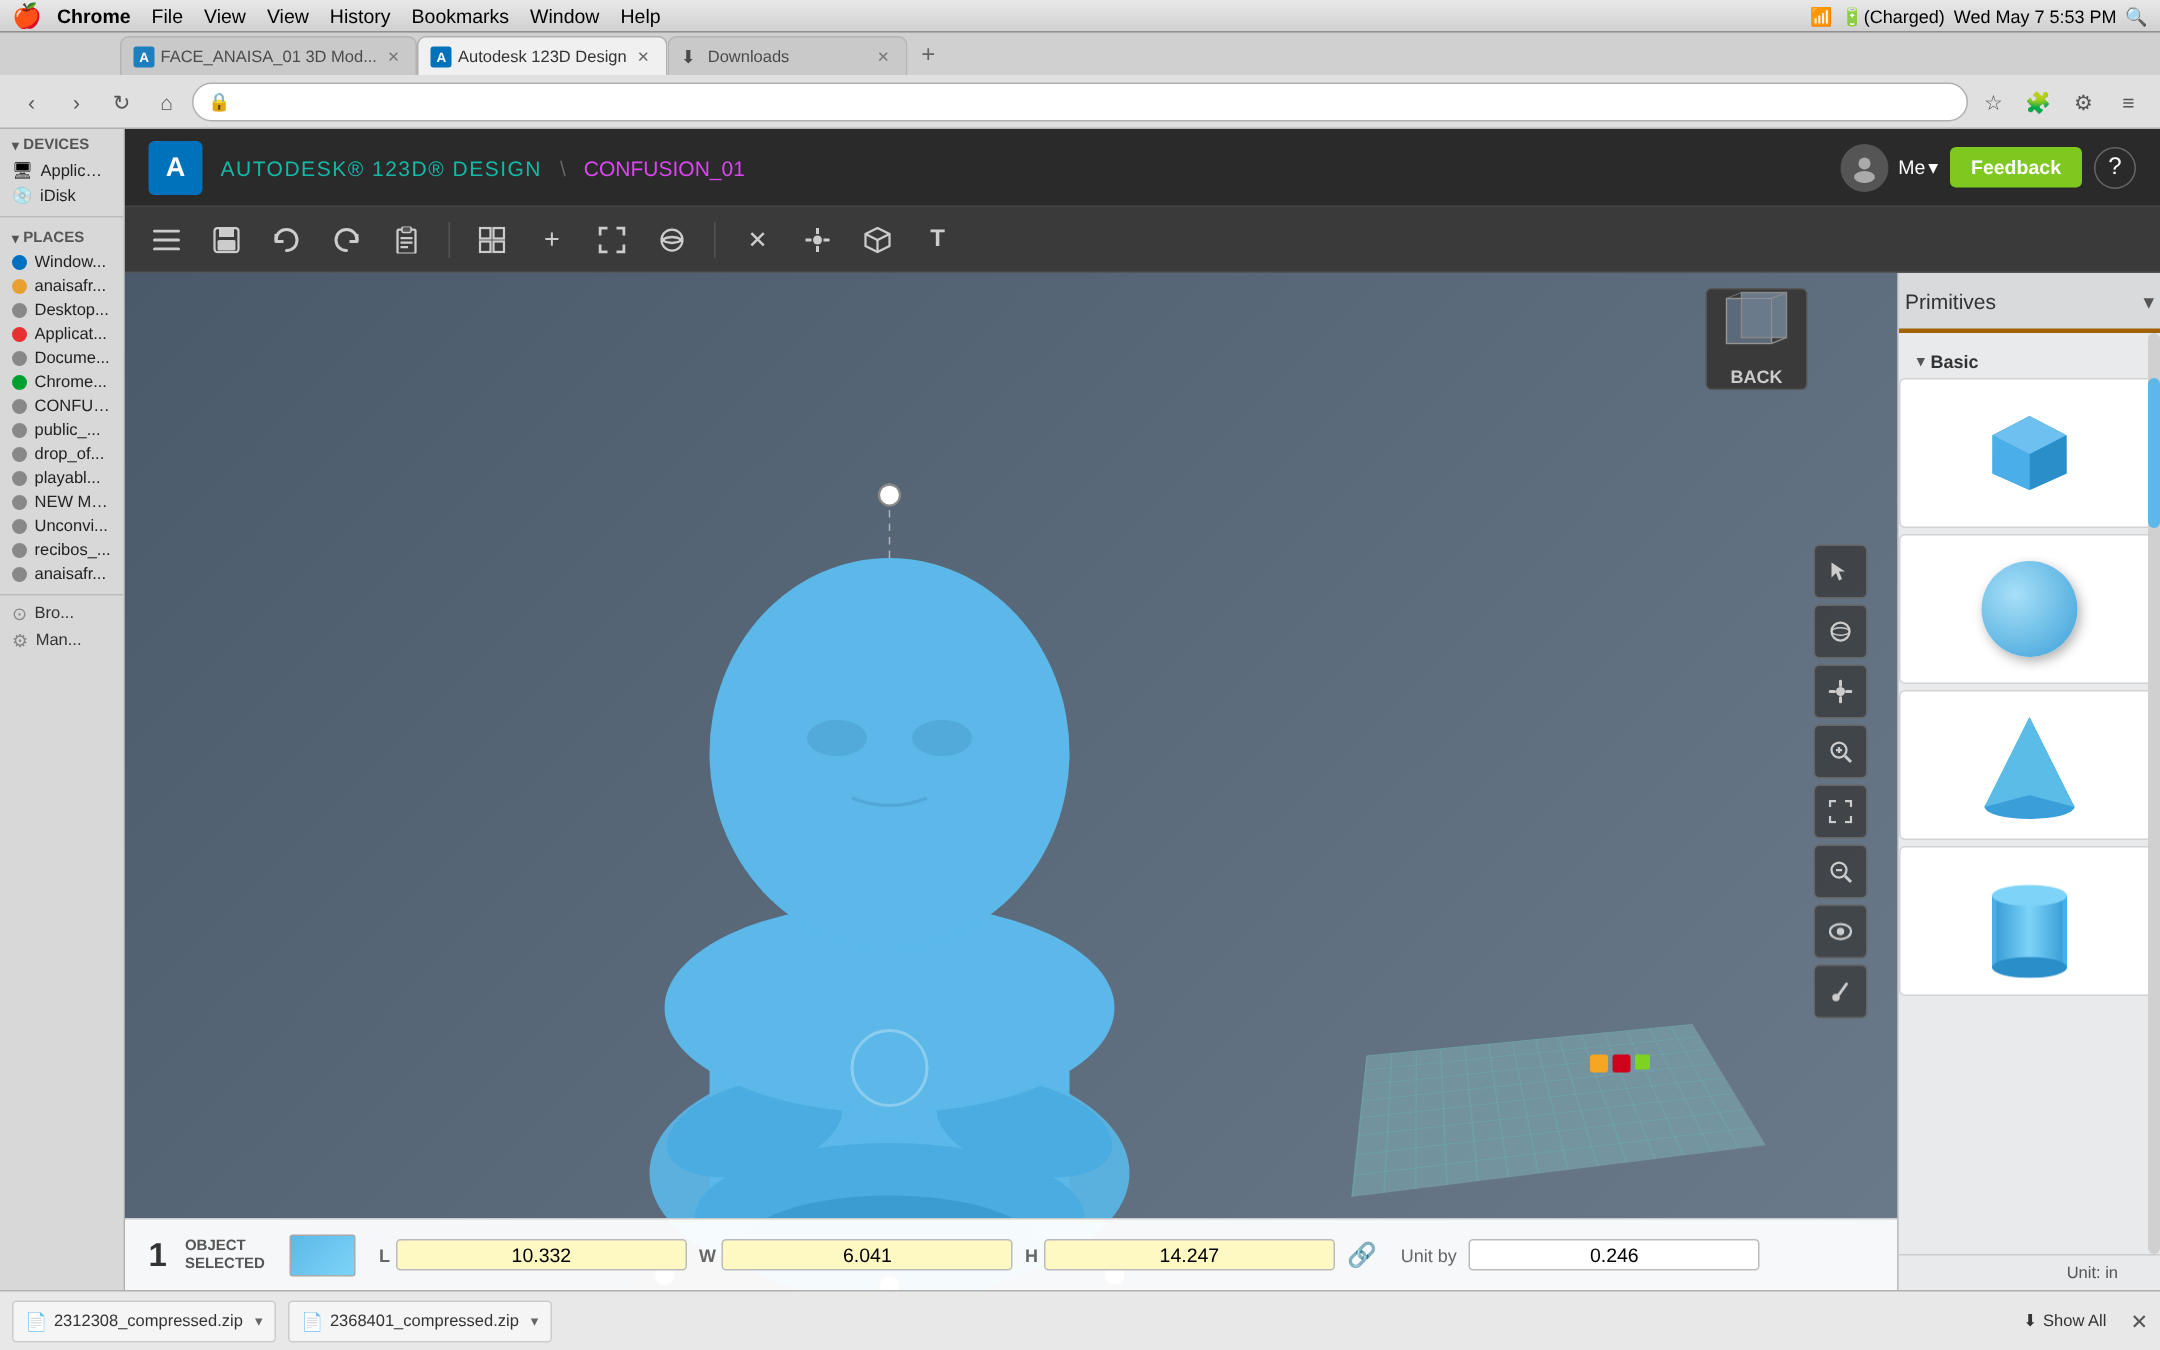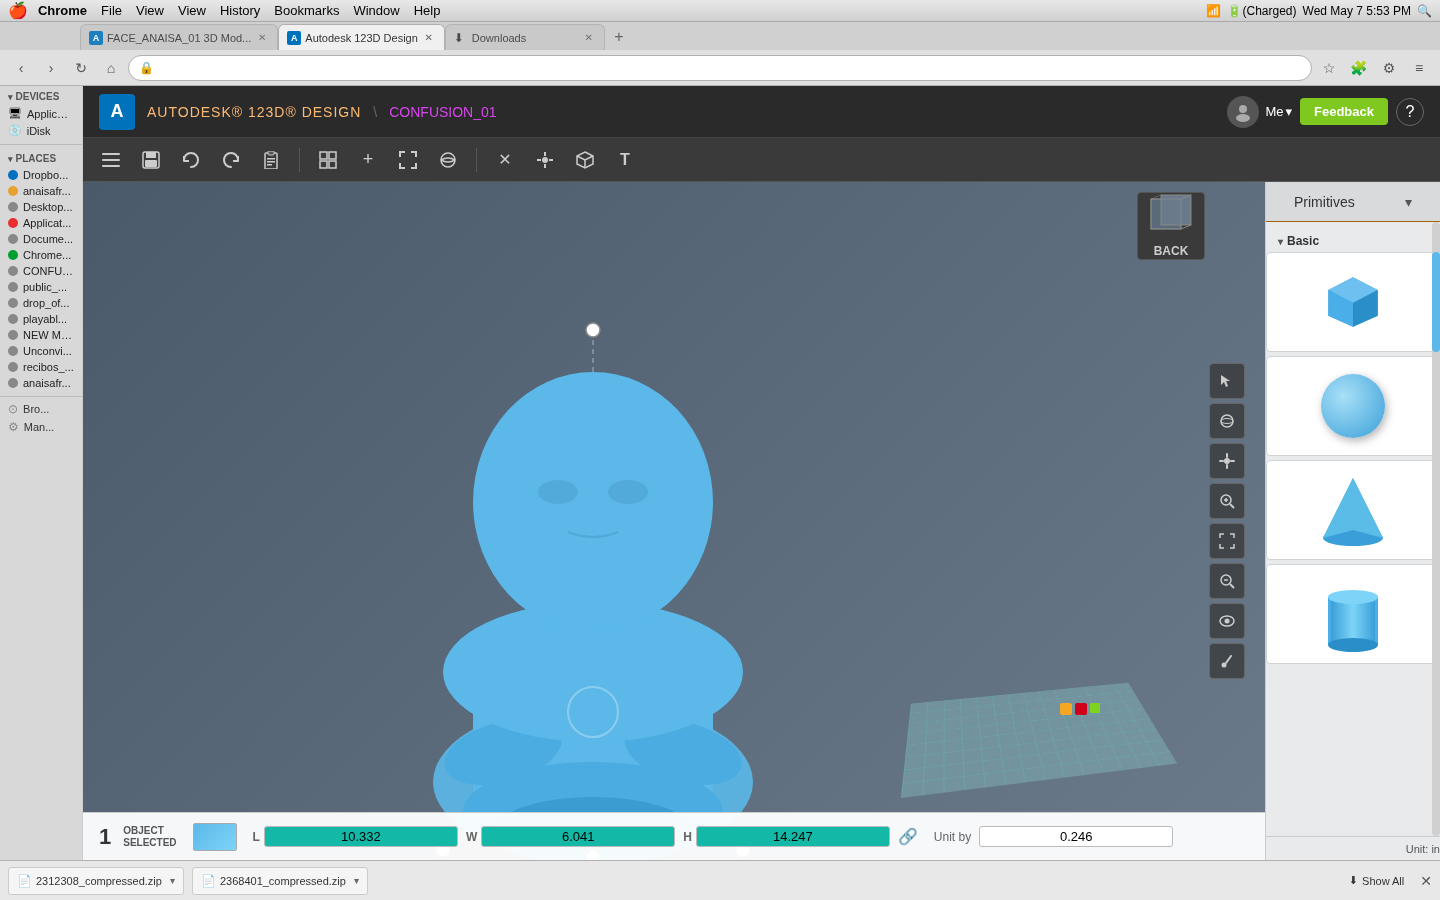--- a/index.html
+++ b/index.html
@@ -51,21 +51,21 @@
     .address-bar .url { flex: 1; }
     .nav-right { display: flex; align-items: center; gap: 4px; }
 
     
     .app-header {
       height: 52px; background: #2a2a2a; display: flex; align-items: center; padding: 0 16px; gap: 12px;
       border-bottom: 1px solid #444;
     }
     .app-logo { width: 36px; height: 36px; background: #0072bc; border-radius: 4px; display: flex; align-items: center; justify-content: center; }
     .app-logo span { color: white; font-size: 18px; font-weight: 900; }
-    .app-title { color: #fdba74; font-size: 14px; font-weight: 300; letter-spacing: 1px; }
+    .app-title { color: #14b8a6; font-size: 14px; font-weight: 300; letter-spacing: 1px; }
     .app-project { color: #d946ef; font-size: 14px; }
     .header-right { margin-left: auto; display: flex; align-items: center; gap: 8px; }
     .avatar-btn { width: 32px; height: 32px; border-radius: 50%; background: #555; display: flex; align-items: center; justify-content: center; }
     .me-btn { color: white; font-size: 13px; background: transparent; border: none; cursor: pointer; display: flex; align-items: center; gap: 2px; }
     .feedback-btn {
       background: #7ec820; color: white; border: none; border-radius: 4px; padding: 6px 14px;
       font-size: 13px; font-weight: 600; cursor: pointer;
     }
     .help-btn { color: white; font-size: 16px; background: transparent; border: none; cursor: pointer; width: 28px; height: 28px; border-radius: 50%; border: 1px solid #666; display: flex; align-items: center; justify-content: center; }
 
@@ -118,51 +118,51 @@
 
     
     .dimension-bar {
       height: 48px; background: rgba(255,255,255,0.95); border-top: 1px solid #ccc;
       display: flex; align-items: center; padding: 0 16px; gap: 8px; font-size: 13px;
     }
     .obj-count { font-size: 22px; font-weight: 700; color: #333; margin-right: 4px; }
     .color-swatch { width: 44px; height: 28px; background: linear-gradient(135deg, #5bb8e8, #7dd4f8); border: 1px solid #aaa; border-radius: 2px; margin: 0 8px; }
     .dim-group { display: flex; align-items: center; gap: 4px; }
     .dim-label { font-size: 12px; color: #666; font-weight: 600; }
-    .dim-value { background: #14b8a6; border: 1px solid #bbb; border-radius: 3px; padding: 2px 8px; font-size: 13px; min-width: 60px; text-align: center; }
+    .dim-value { background: #fef9c3; border: 1px solid #bbb; border-radius: 3px; padding: 2px 8px; font-size: 13px; min-width: 60px; text-align: center; }
     .link-icon { color: #888; font-size: 16px; }
     .move-label { font-size: 12px; color: #666; margin-left: 8px; }
     .move-value { background: white; border: 1px solid #bbb; border-radius: 3px; padding: 2px 8px; font-size: 13px; min-width: 60px; text-align: center; }
 
     
     .right-panel {
       width: 175px; background: #e8eaec; border-left: 1px solid #ccc;
       display: flex; flex-direction: column; overflow: hidden;
     }
     .panel-header {
-      height: 40px; background: #d8dadc; border-bottom: 1px solid #a16207;
-      display: flex; align-items: center; padding: 0 28px; justify-content: space-between;
+      height: 40px; background: #d8dadc; border-bottom: 3px solid #a16207;
+      display: flex; align-items: center; padding: 0 4px; justify-content: space-between;
     }
     .panel-title { font-size: 14px; font-weight: 500; color: #333; }
     .panel-dropdown { background: transparent; border: none; font-size: 14px; cursor: pointer; color: #555; }
 
     .panel-section { padding: 8px 0; }
     .panel-section-header { padding: 4px 12px; font-size: 12px; color: #333; font-weight: 600; display: flex; align-items: center; gap: 4px; }
     .section-toggle { font-size: 10px; color: #555; }
     .primitive-item {
       background: white; border: 1px solid #d0d2d4; border-radius: 4px;
       height: 100px; display: flex; align-items: center; justify-content: center;
       cursor: pointer; margin-bottom: 4px;
     }
 
     
     .shape-cube { width: 64px; height: 64px; }
 
     
-    .unit-bar { height: 24px; background: #e8eaec; border-top: 1px solid #ccc; display: flex; align-items: center; justify-content: flex-end; padding: 0 0; font-size: 11px; color: #555; }
+    .unit-bar { height: 24px; background: #e8eaec; border-top: 1px solid #ccc; display: flex; align-items: center; justify-content: flex-end; padding: 0 28px; font-size: 11px; color: #555; }
 
     
     .download-bar {
       position: fixed; bottom: 0; left: 0; right: 0; height: 40px;
       background: #e8e8e8; border-top: 1px solid #b0b0b0;
       display: flex; align-items: center; padding: 0 8px; gap: 8px;
     }
     .download-item {
       display: flex; align-items: center; background: #f5f5f5; border: 1px solid #ccc;
       border-radius: 3px; height: 28px; padding: 0 8px; gap: 4px; font-size: 11px; color: #333; cursor: pointer;
@@ -262,21 +262,21 @@
     </div>
   </div>
   <div class="bs-divider"></div>
   <div class="bs-section">
     <div class="bs-header">
       <span class="arrow">▾</span>
       <span>PLACES</span>
     </div>
     <div class="bs-item">
       <span class="bs-dot" style="background:#0070c0;"></span>
-      <span class="bs-folder">Dropbo...</span>
+      <span class="bs-folder">Window...</span>
     </div>
     <div class="bs-item">
       <span class="bs-dot" style="background:#e8a030;"></span>
       <span class="bs-folder">anaisafr...</span>
     </div>
     <div class="bs-item">
       <span class="bs-dot" style="background:#888;"></span>
       <span class="bs-folder">Desktop...</span>
     </div>
     <div class="bs-item">

